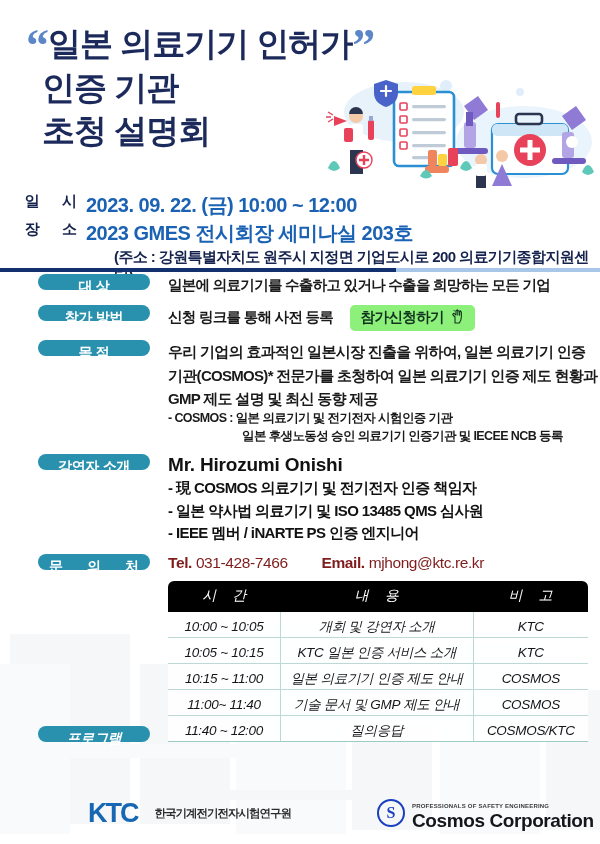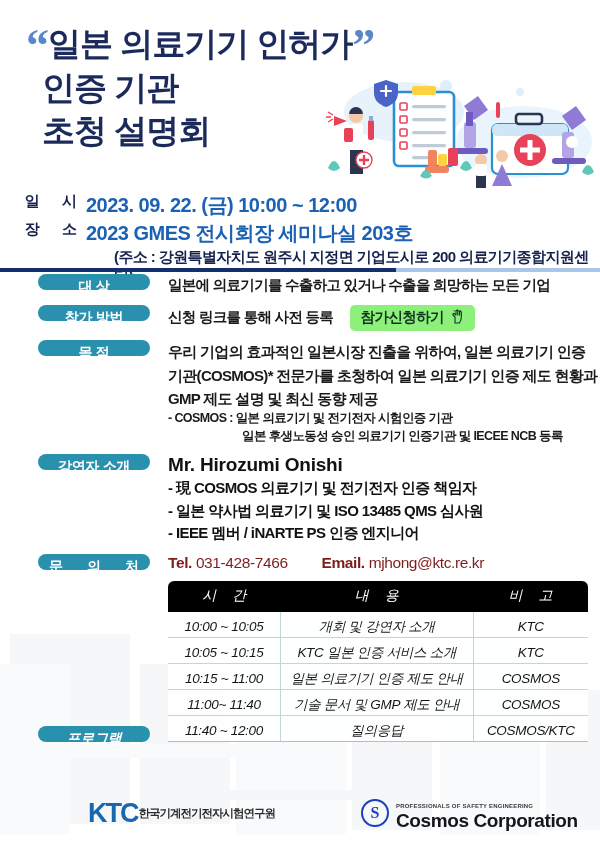--- a/index.html
+++ b/index.html
@@ -148,21 +148,21 @@
   .c-cont{width:205px;}
   .c-rem{width:117px;}
 
   
   .footer{
     position:absolute;left:0;bottom:10px;width:600px;height:42px;z-index:5;
     display:flex;align-items:center;
   }
   .ktc-logo{margin-left:88px;display:flex;align-items:center;}
   .ktc-mark{font-size:27px;font-weight:bold;color:#1767b3;letter-spacing:-2px;font-family:"Liberation Sans",sans-serif;}
-  .ktc-kor{margin-left:1px;font-size:11.5px;color:#2b2b2b;font-weight:bold;letter-spacing:-1px;}
+  .ktc-kor{margin-left:17px;font-size:11.5px;color:#2b2b2b;font-weight:bold;letter-spacing:-1px;}
   .cos-logo{margin-left:86px;display:flex;align-items:center;}
   .cos-s{
     width:24px;height:24px;border-radius:50%;
     border:2px solid #1b3fbf;color:#1b3fbf;font-weight:bold;font-size:16px;
     display:flex;align-items:center;justify-content:center;
     font-family:"Liberation Serif",serif;
   }
   .cos-txt{margin-left:7px;line-height:1.05;}
   .cos-tag{font-size:6px;color:#3a3a3a;letter-spacing:.2px;font-weight:bold;}
   .cos-name{font-size:19px;color:#15161a;font-weight:bold;letter-spacing:-.4px;}

